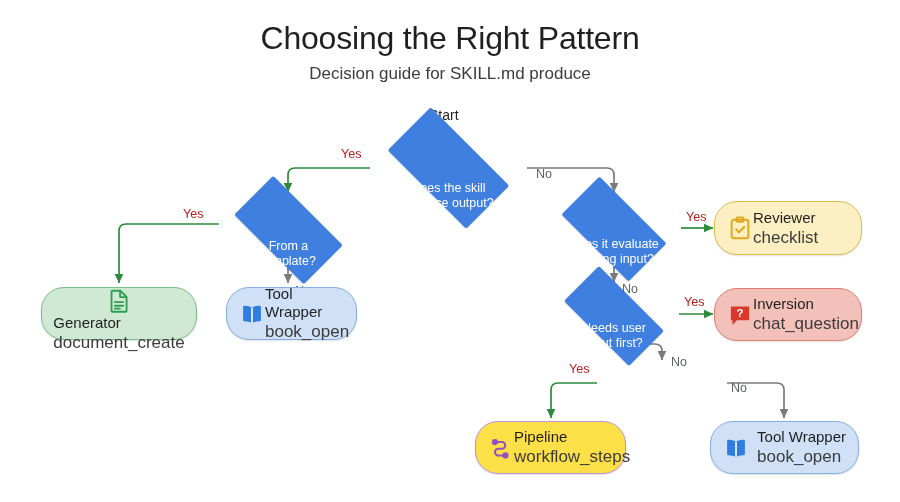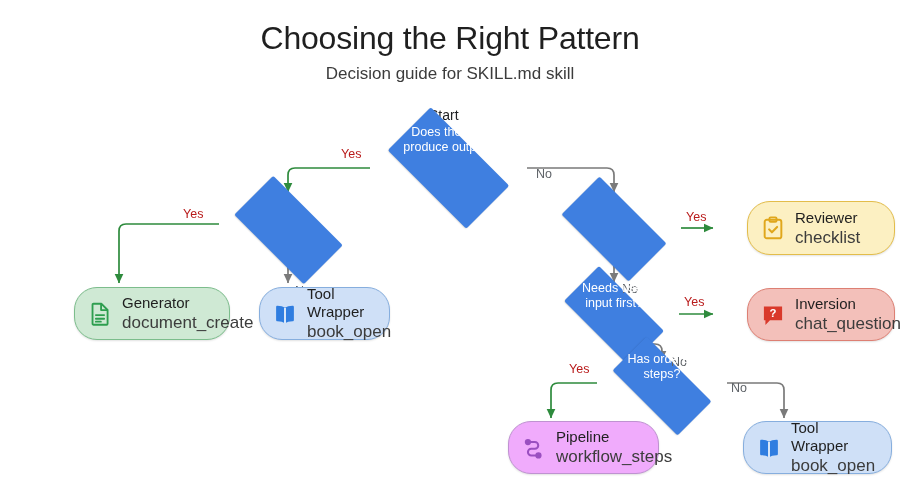--- a/index.html
+++ b/index.html
@@ -70,21 +70,21 @@
     position: absolute;
     font-size: 14px;
     color: #202124;
     white-space: nowrap;
   }
 
   
   .diamond {
     position: absolute;
     display: flex;
-    align-items: flex-start;
+    align-items: flex-end;
     justify-content: center;
   }
   .diamond .shape {
     position: absolute;
     left: 0; top: 0;
     width: 100%; height: 100%;
     background: #3f7fe0;
     transform: rotate(45deg) scale(0.707);
     border-radius: 3px;
     box-shadow: 0 1px 2px rgba(0,0,0,0.18);
@@ -98,51 +98,49 @@
     text-align: center;
     white-space: pre-line;
     padding: 0 4px;
   }
 
   
   .card {
     position: absolute;
     display: flex;
     align-items: center;
-    gap: 9px;
     border-radius: 23px;
     border: 1.4px solid;
     box-sizing: border-box;
     padding: 0 12px;
     box-shadow: 0 1px 2px rgba(0,0,0,0.12);
-    margin-left: 33px;
   }
   .card .ico {
     flex: 0 0 auto;
     width: 26px;
     height: 26px;
     display: block;
   }
   .card .txt { display: flex; flex-direction: column; line-height: 1.15; }
   .card .t1 { font-size: 15px; color: #1f1f1f; }
   .card .t2 { font-size: 17px; color: #3c3c3c; margin-top: 2px; }
 
-  .card.green  { background: #cfe9d4; border-color: #7cbd8c; }
+  .card.green  { background: #cfe9d4; border-color: #7cbd8c; flex-direction: column; }
   .card.blue   { background: #cfe0f7; border-color: #86aede; justify-content: space-between; }
   .card.yellow { background: #fcf0c2; border-color: #e3bd4a; }
   .card.red    { background: #f3c0ba; border-color: #dd7f73; }
-  .card.purple { background: #f0abfc; border-color: #bf92d1; }
+  .card.purple { background: #fde047; border-color: #bf92d1; }
 </style>
 </head>
 <body>
 
 <div id="canvas">
 
   <div class="title">Choosing the Right Pattern</div>
-  <div class="subtitle">Decision guide for SKILL.md skill</div>
+  <div class="subtitle">Decision guide for SKILL.md produce</div>
 
   <svg id="edges" viewBox="0 0 900 502">
     <defs>
       <marker id="ag" markerWidth="7" markerHeight="7" refX="5.4" refY="3" orient="auto">
         <path d="M0,0.4 L5.6,3 L0,5.6 z" fill="#2e8b3d"></path>
       </marker>
       <marker id="an" markerWidth="7" markerHeight="7" refX="5.4" refY="3" orient="auto">
         <path d="M0,0.4 L5.6,3 L0,5.6 z" fill="#7a7a7a"></path>
       </marker>
     </defs>
@@ -171,37 +169,36 @@
   <div class="start-cap" style="left:429px; top:107px;">Start</div>
 
   <div class="diamond" style="left:370px; top:125px; width:157px; height:86px;">
     <span class="shape"></span>
     <span class="dtext">Does the skill
 produce output?</span>
   </div>
 
   <div class="diamond" style="left:219px; top:191px; width:139px; height:78px;">
     <span class="shape"></span>
+    <span class="dtext">From a
+template?</span>
   </div>
 
   <div class="diamond" style="left:547px; top:191px; width:134px; height:76px;">
     <span class="shape"></span>
+    <span class="dtext">Does it evaluate
+existing input?</span>
   </div>
 
   <div class="diamond" style="left:549px; top:281px; width:130px; height:70px;">
     <span class="shape"></span>
     <span class="dtext">Needs user
 input first?</span>
   </div>
 
-  <div class="diamond" style="left:597px; top:352px; width:130px; height:68px;">
-    <span class="shape"></span>
-    <span class="dtext">Has ordered
-steps?</span>
-  </div>
 
   <div class="elabel yes" style="left:341px; top:148px;">Yes</div>
   <div class="elabel no" style="left:536px; top:148px;">No</div>
 
   <div class="elabel yes" style="left:183px; top:208px;">Yes</div>
   <div class="elabel no" style="left:295px; top:265px;">No</div>
 
   <div class="elabel yes" style="left:686px; top:211px;">Yes</div>
   <div class="elabel no" style="left:622px; top:263px;">No</div>
 

